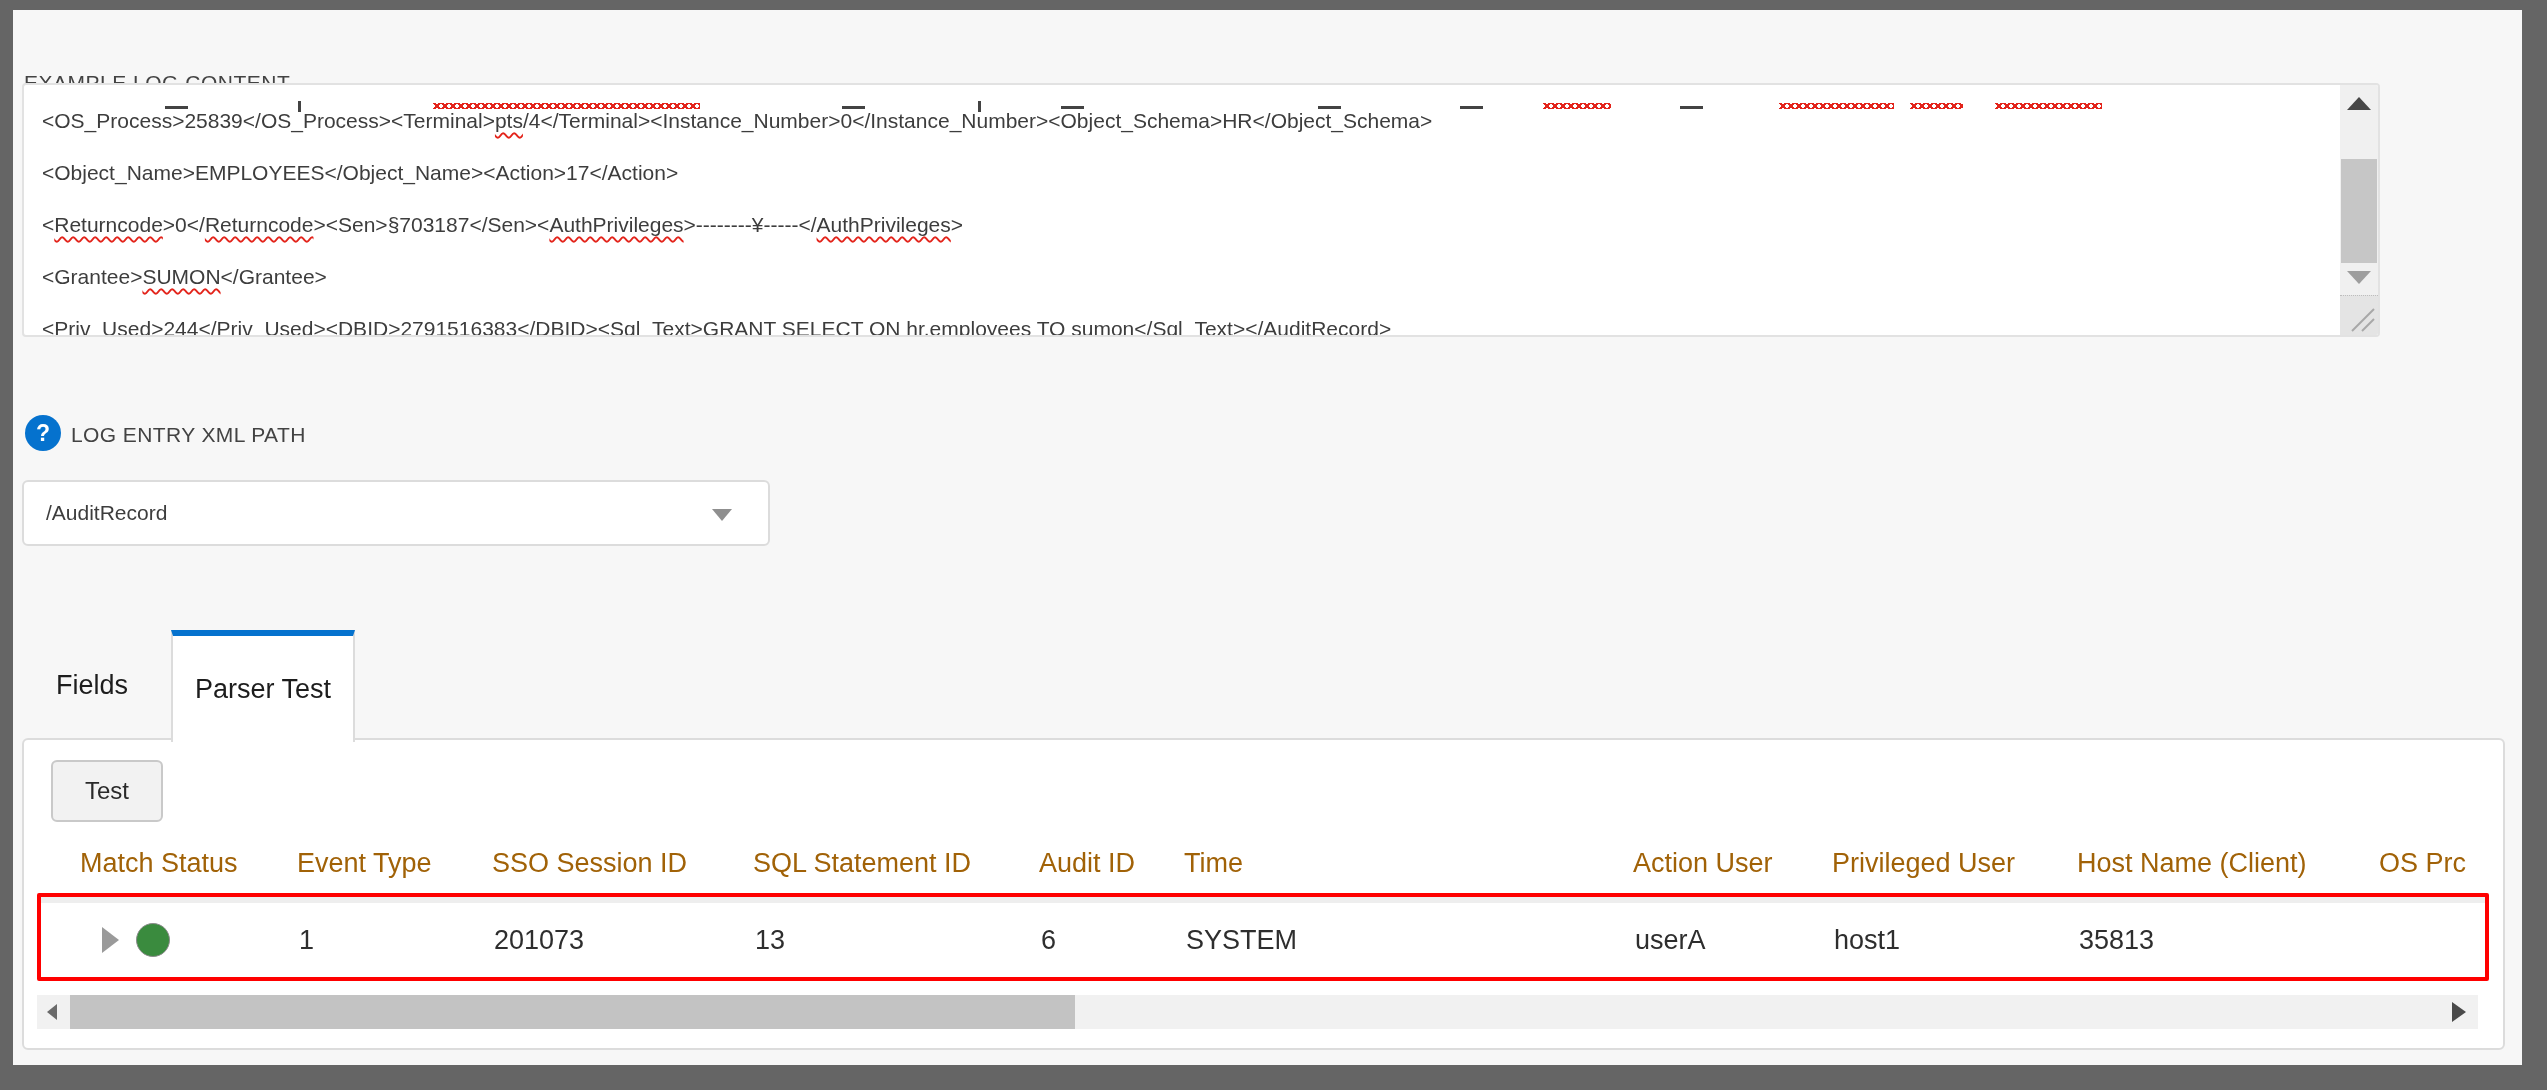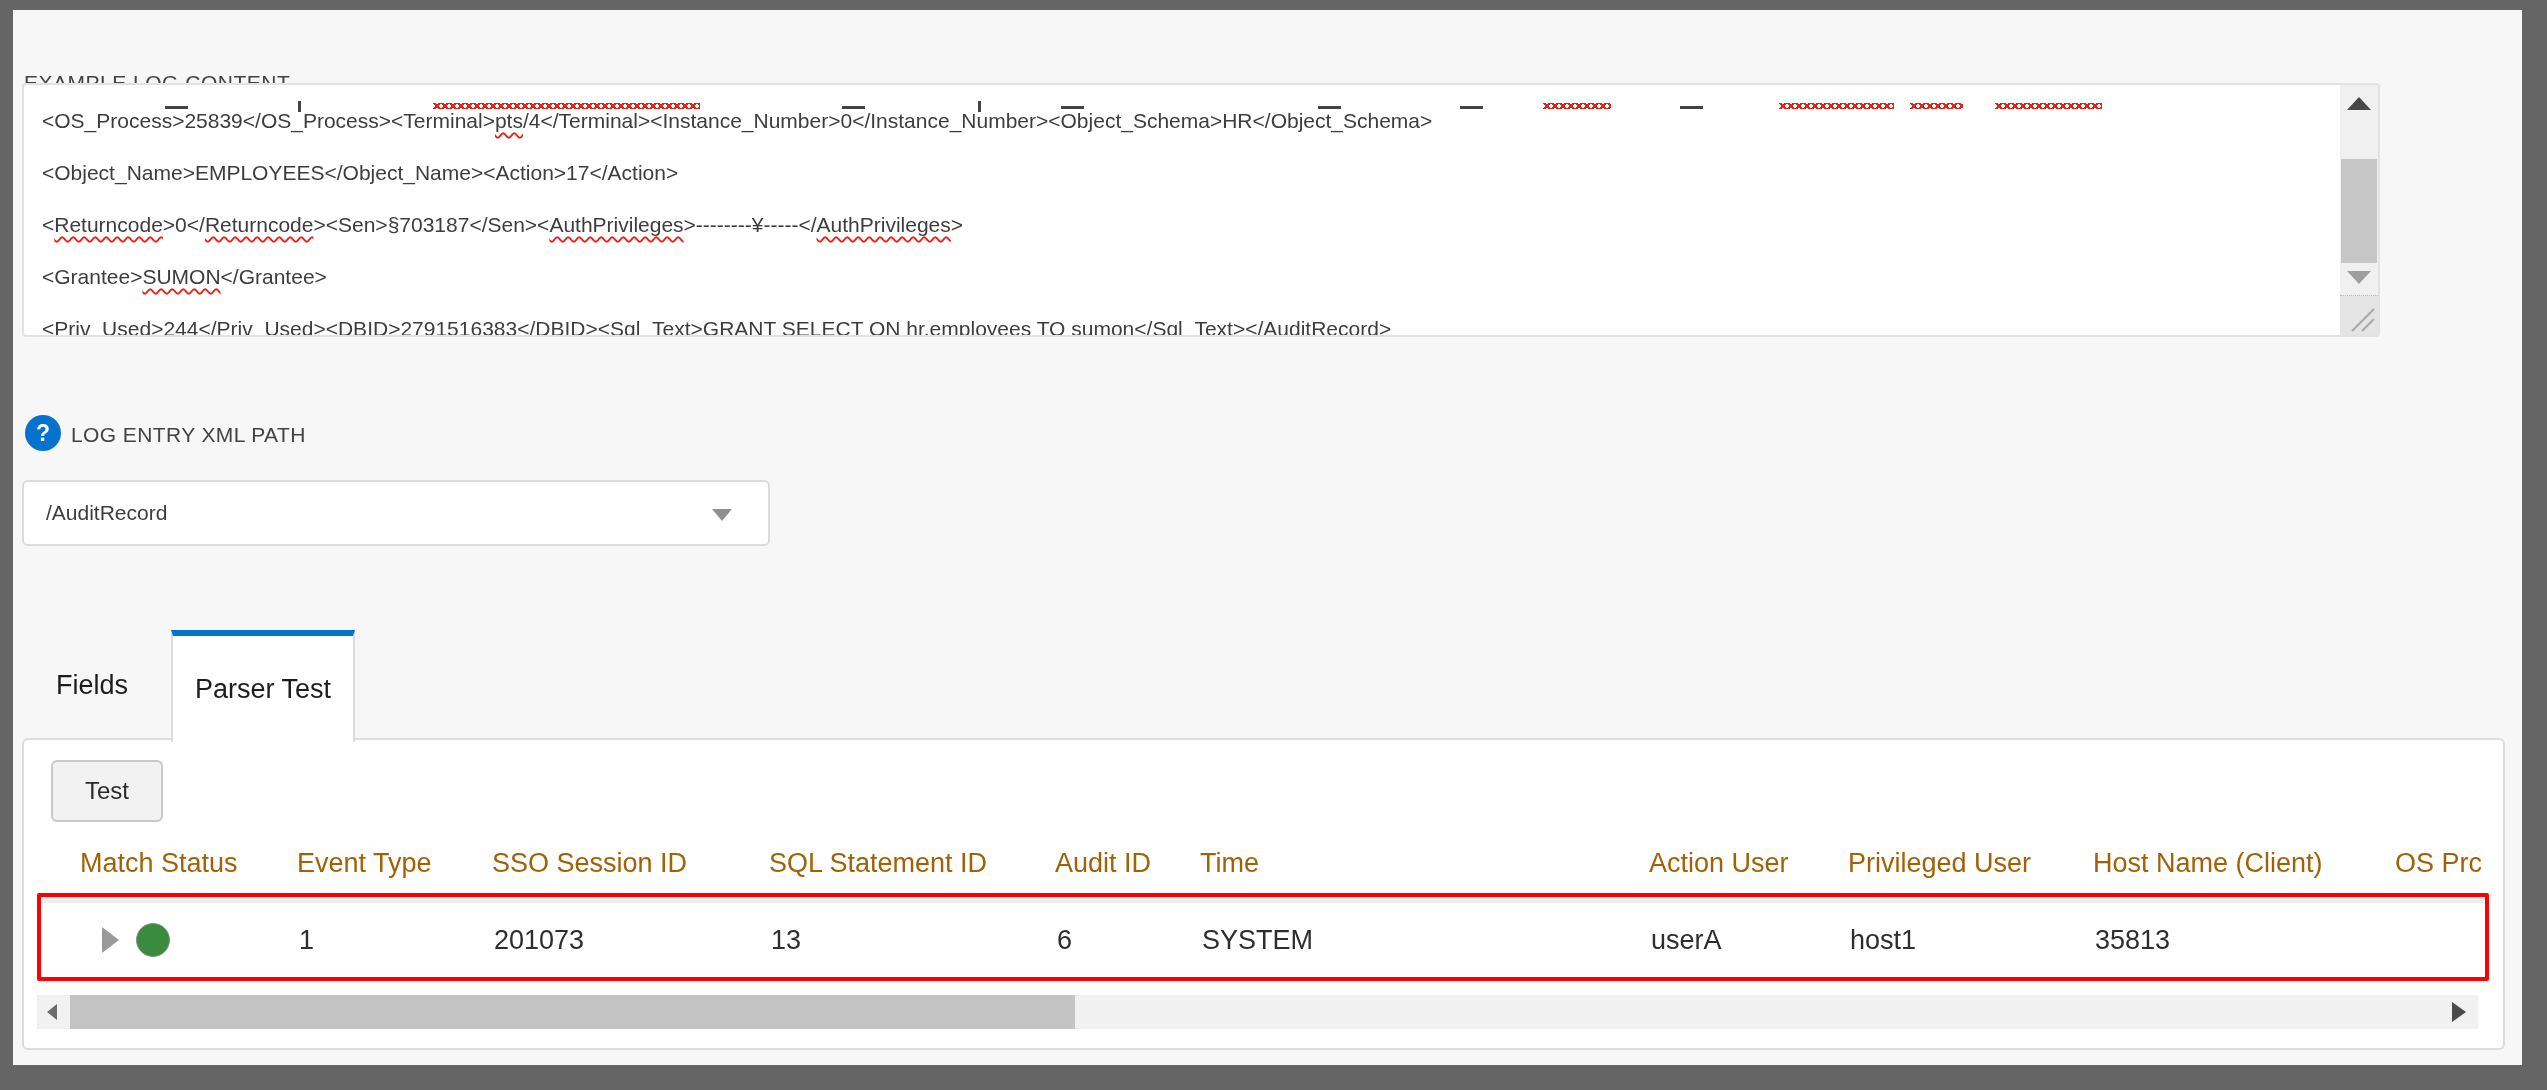--- a/index.html
+++ b/index.html
@@ -107,21 +107,21 @@
     position: absolute; left: 27px; top: 20px; width: 112px; height: 62px;
     background: #f2f2f2; border: 2px solid #c9c9c9; border-radius: 6px;
     font-size: 24px; color: #2a2a2a;
     display: flex; align-items: center; justify-content: center; cursor: pointer;
   }
   .cols { display: flex; white-space: nowrap; overflow: hidden; }
   .cols > div { flex: 0 0 auto; overflow: hidden; }
   .cols > :nth-child(1) { width: 217px; }
   .cols > :nth-child(2) { width: 195px; }
   .cols > :nth-child(3) { width: 261px; }
-  .cols > :nth-child(4) { width: 286px; margin-left: 16px; }
+  .cols > :nth-child(4) { width: 286px; }
   .cols > :nth-child(5) { width: 145px; }
   .cols > :nth-child(6) { width: 449px; }
   .cols > :nth-child(7) { width: 199px; }
   .cols > :nth-child(8) { width: 245px; }
   .cols > :nth-child(9) { width: 302px; }
   .cols > :nth-child(10){ width: 160px; }
   .thead {
     position: absolute; left: 56px; right: 0; top: 95px; height: 56px;
     font-size: 27px; color: #a16207; align-items: center;
   }

